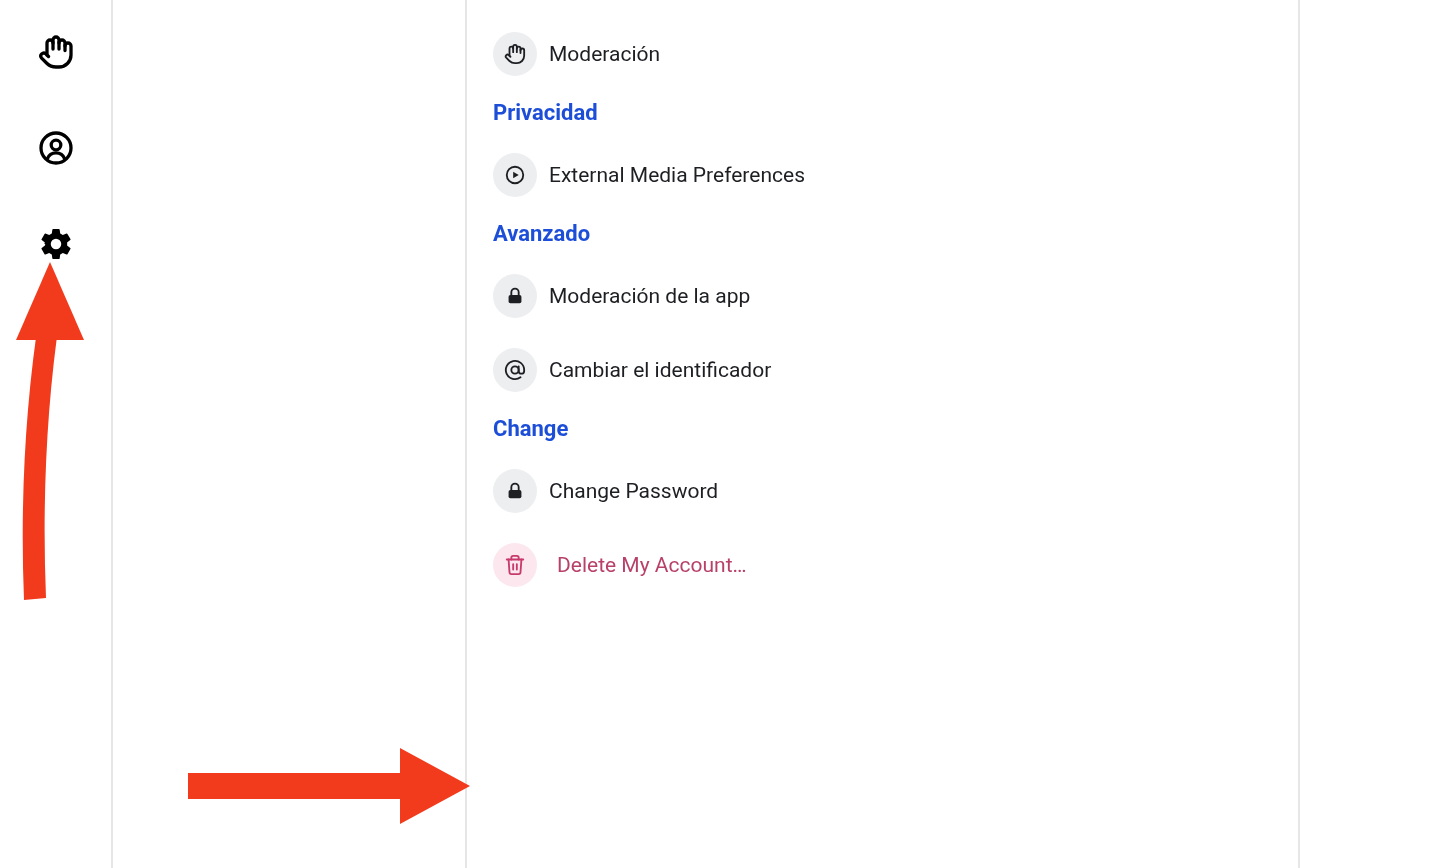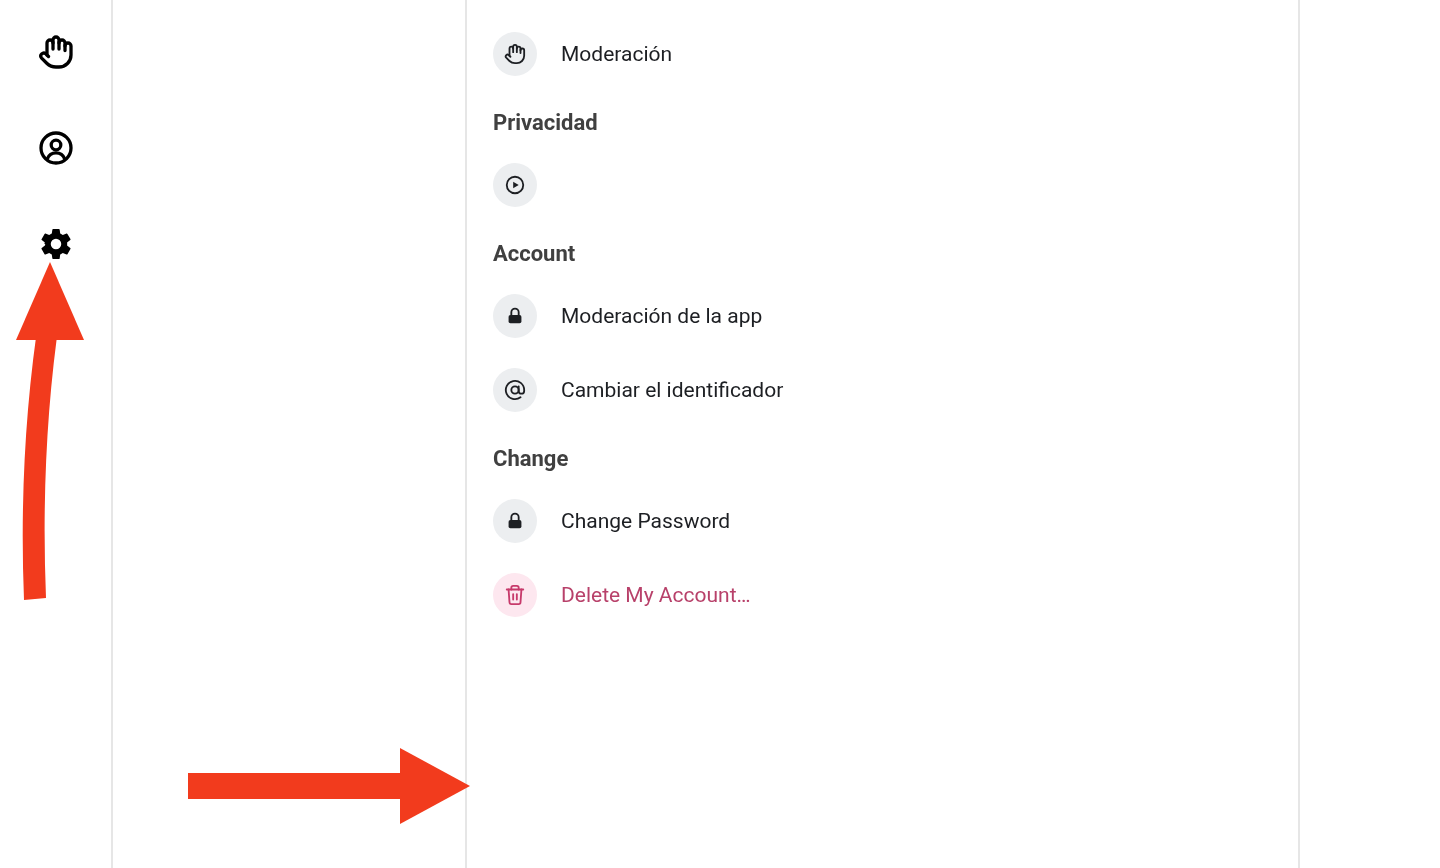--- a/index.html
+++ b/index.html
@@ -48,29 +48,29 @@
     border-right: 2px solid #e6e6e6;
   }
   .content {
     padding-left: 26px;
     padding-top: 22px;
   }
 
   .section-title {
     font-size: 22px;
     font-weight: 700;
-    color: #404040;
-    margin-top: 24px;
+    color: #1d4ed8;
+    margin-top: 14px;
     margin-bottom: 18px;
   }
 
   .row {
     display: flex;
     align-items: center;
-    gap: 24px;
+    gap: 12px;
     padding: 10px 0;
     cursor: pointer;
   }
   .row + .row { margin-top: 10px; }
 
   .icon-badge {
     width: 44px;
     height: 44px;
     border-radius: 50%;
     background: #eceef0;
@@ -83,21 +83,21 @@
   .icon-badge svg { width: 22px; height: 22px; }
   .icon-badge.danger {
     background: #fde7ef;
     color: #c73a6b;
   }
 
   .row-label {
     font-size: 21px;
     color: #1d1f23;
   }
-  .row-label.danger { color: #b8416a; }
+  .row-label.danger { color: #b8416a; margin-left: 8px; }
 
   
   .arrow-overlay {
     position: absolute;
     left: 0;
     top: 0;
     pointer-events: none;
   }
 </style>
 </head>
@@ -149,23 +149,24 @@
     </div>
 
     <div class="section-title">Privacidad</div>
     <div class="row">
       <div class="icon-badge">
         <svg viewBox="0 0 24 24" fill="none" stroke="currentColor" stroke-width="2" stroke-linecap="round" stroke-linejoin="round">
           <circle cx="12" cy="12" r="9"></circle>
           <polygon points="10,8.5 16,12 10,15.5" fill="currentColor" stroke="none"></polygon>
         </svg>
       </div>
-    </div>
-
-    <div class="section-title">Account</div>
+      <span class="row-label">External Media Preferences</span>
+    </div>
+
+    <div class="section-title">Avanzado</div>
     <div class="row">
       <div class="icon-badge">
         <svg viewBox="0 0 24 24" fill="currentColor">
           <rect x="5" y="11" width="14" height="9" rx="2"></rect>
           <path d="M8 11V8a4 4 0 1 1 8 0v3" fill="none" stroke="currentColor" stroke-width="2"></path>
         </svg>
       </div>
       <span class="row-label">Moderación de la app</span>
     </div>
     <div class="row">

